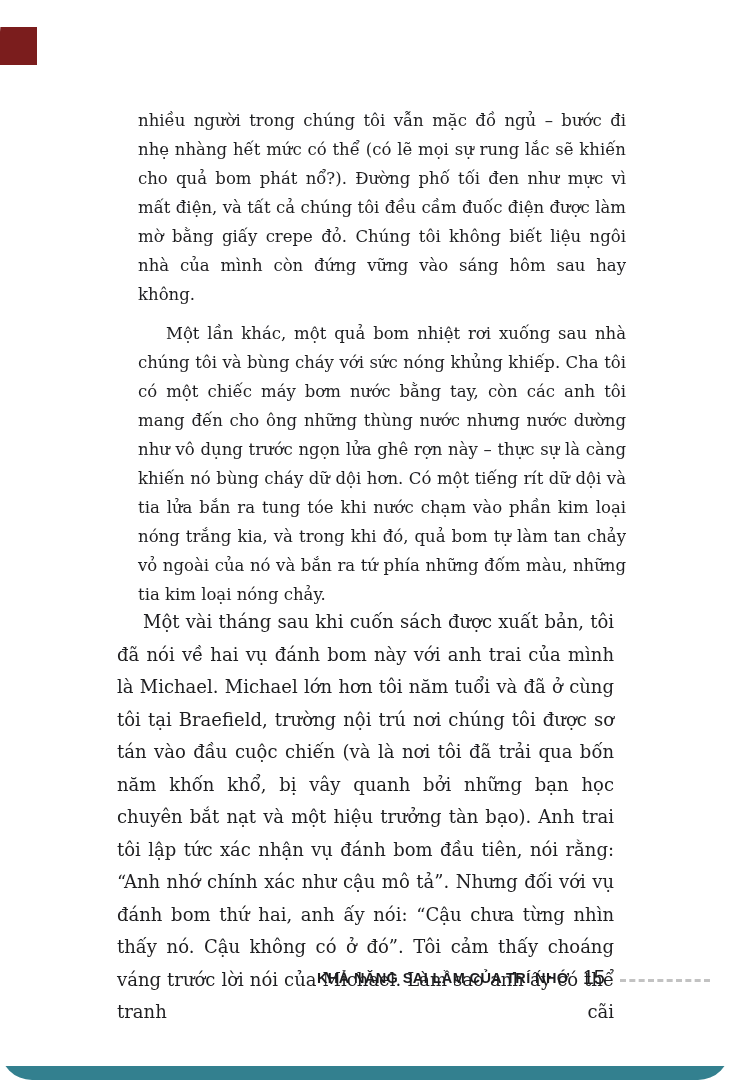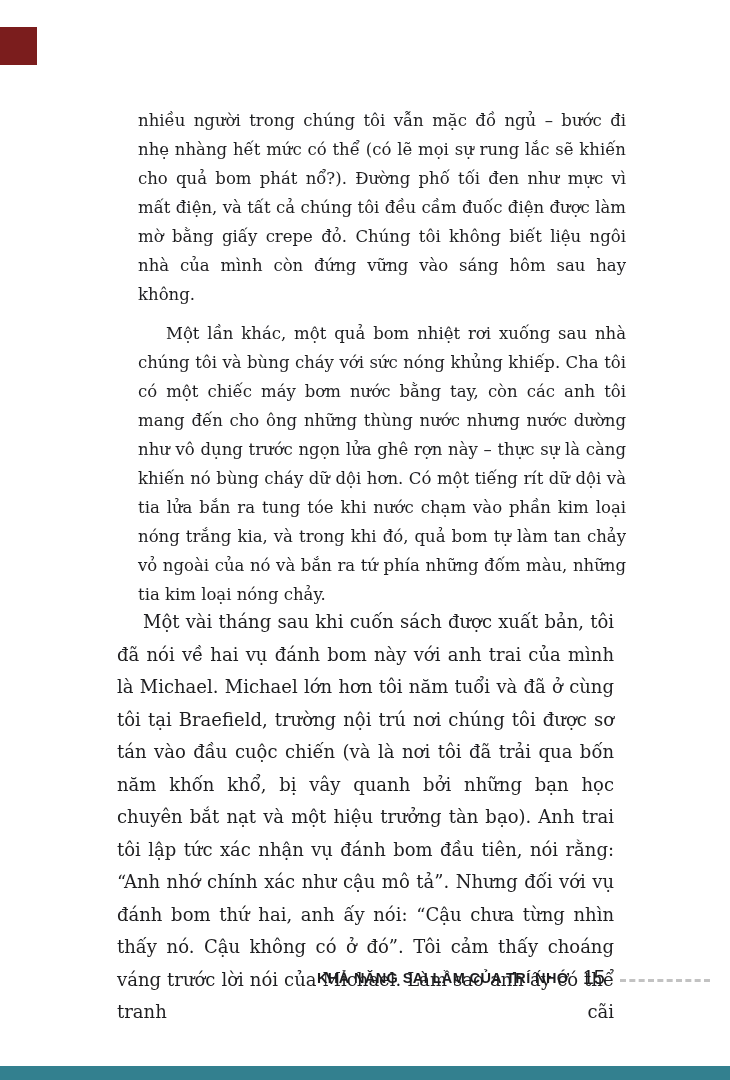--- a/index.html
+++ b/index.html
@@ -8,20 +8,21 @@
     background: #ffffff;
   }
   .page {
     position: relative;
     width: 730px;
     height: 1080px;
     background: #ffffff;
     overflow: hidden;
     font-family: "DejaVu Serif", "Liberation Serif", serif;
     color: #1e1e20;
+    border-radius: 32px;
   }
   .corner-square {
     position: absolute;
     left: 0;
     top: 27px;
     width: 37px;
     height: 38px;
   }
   .bottom-bar {
     position: absolute;

